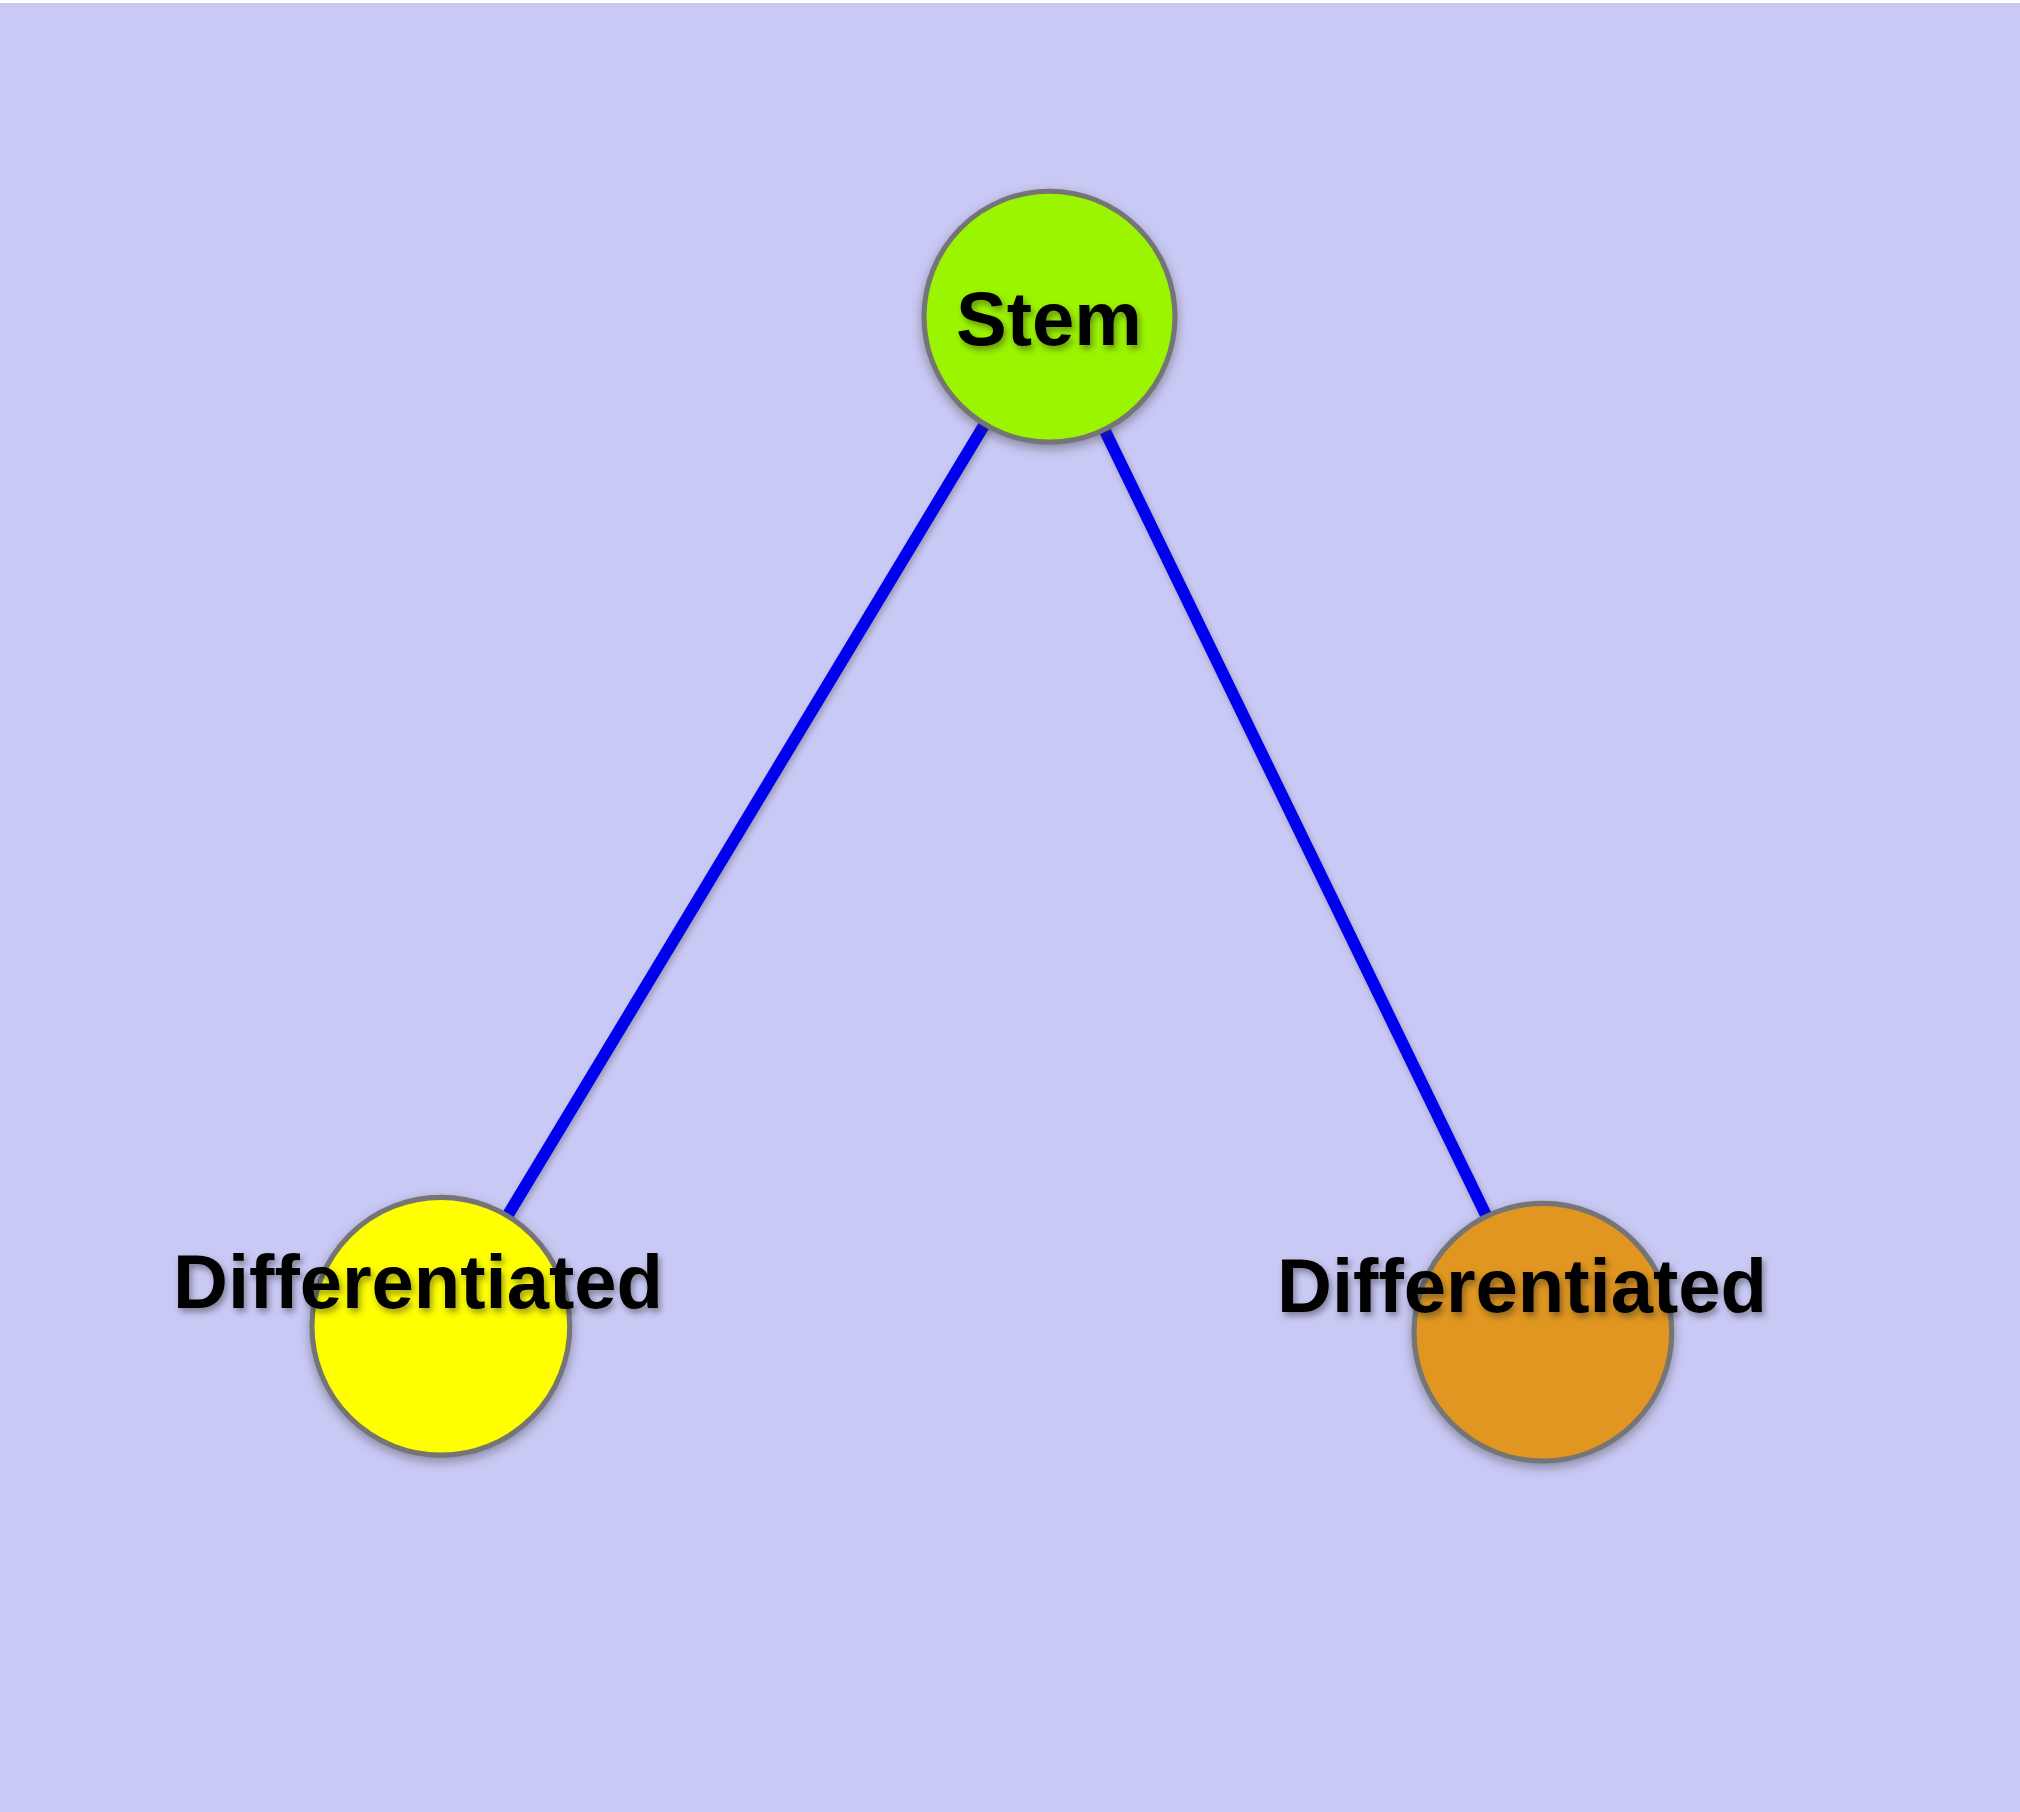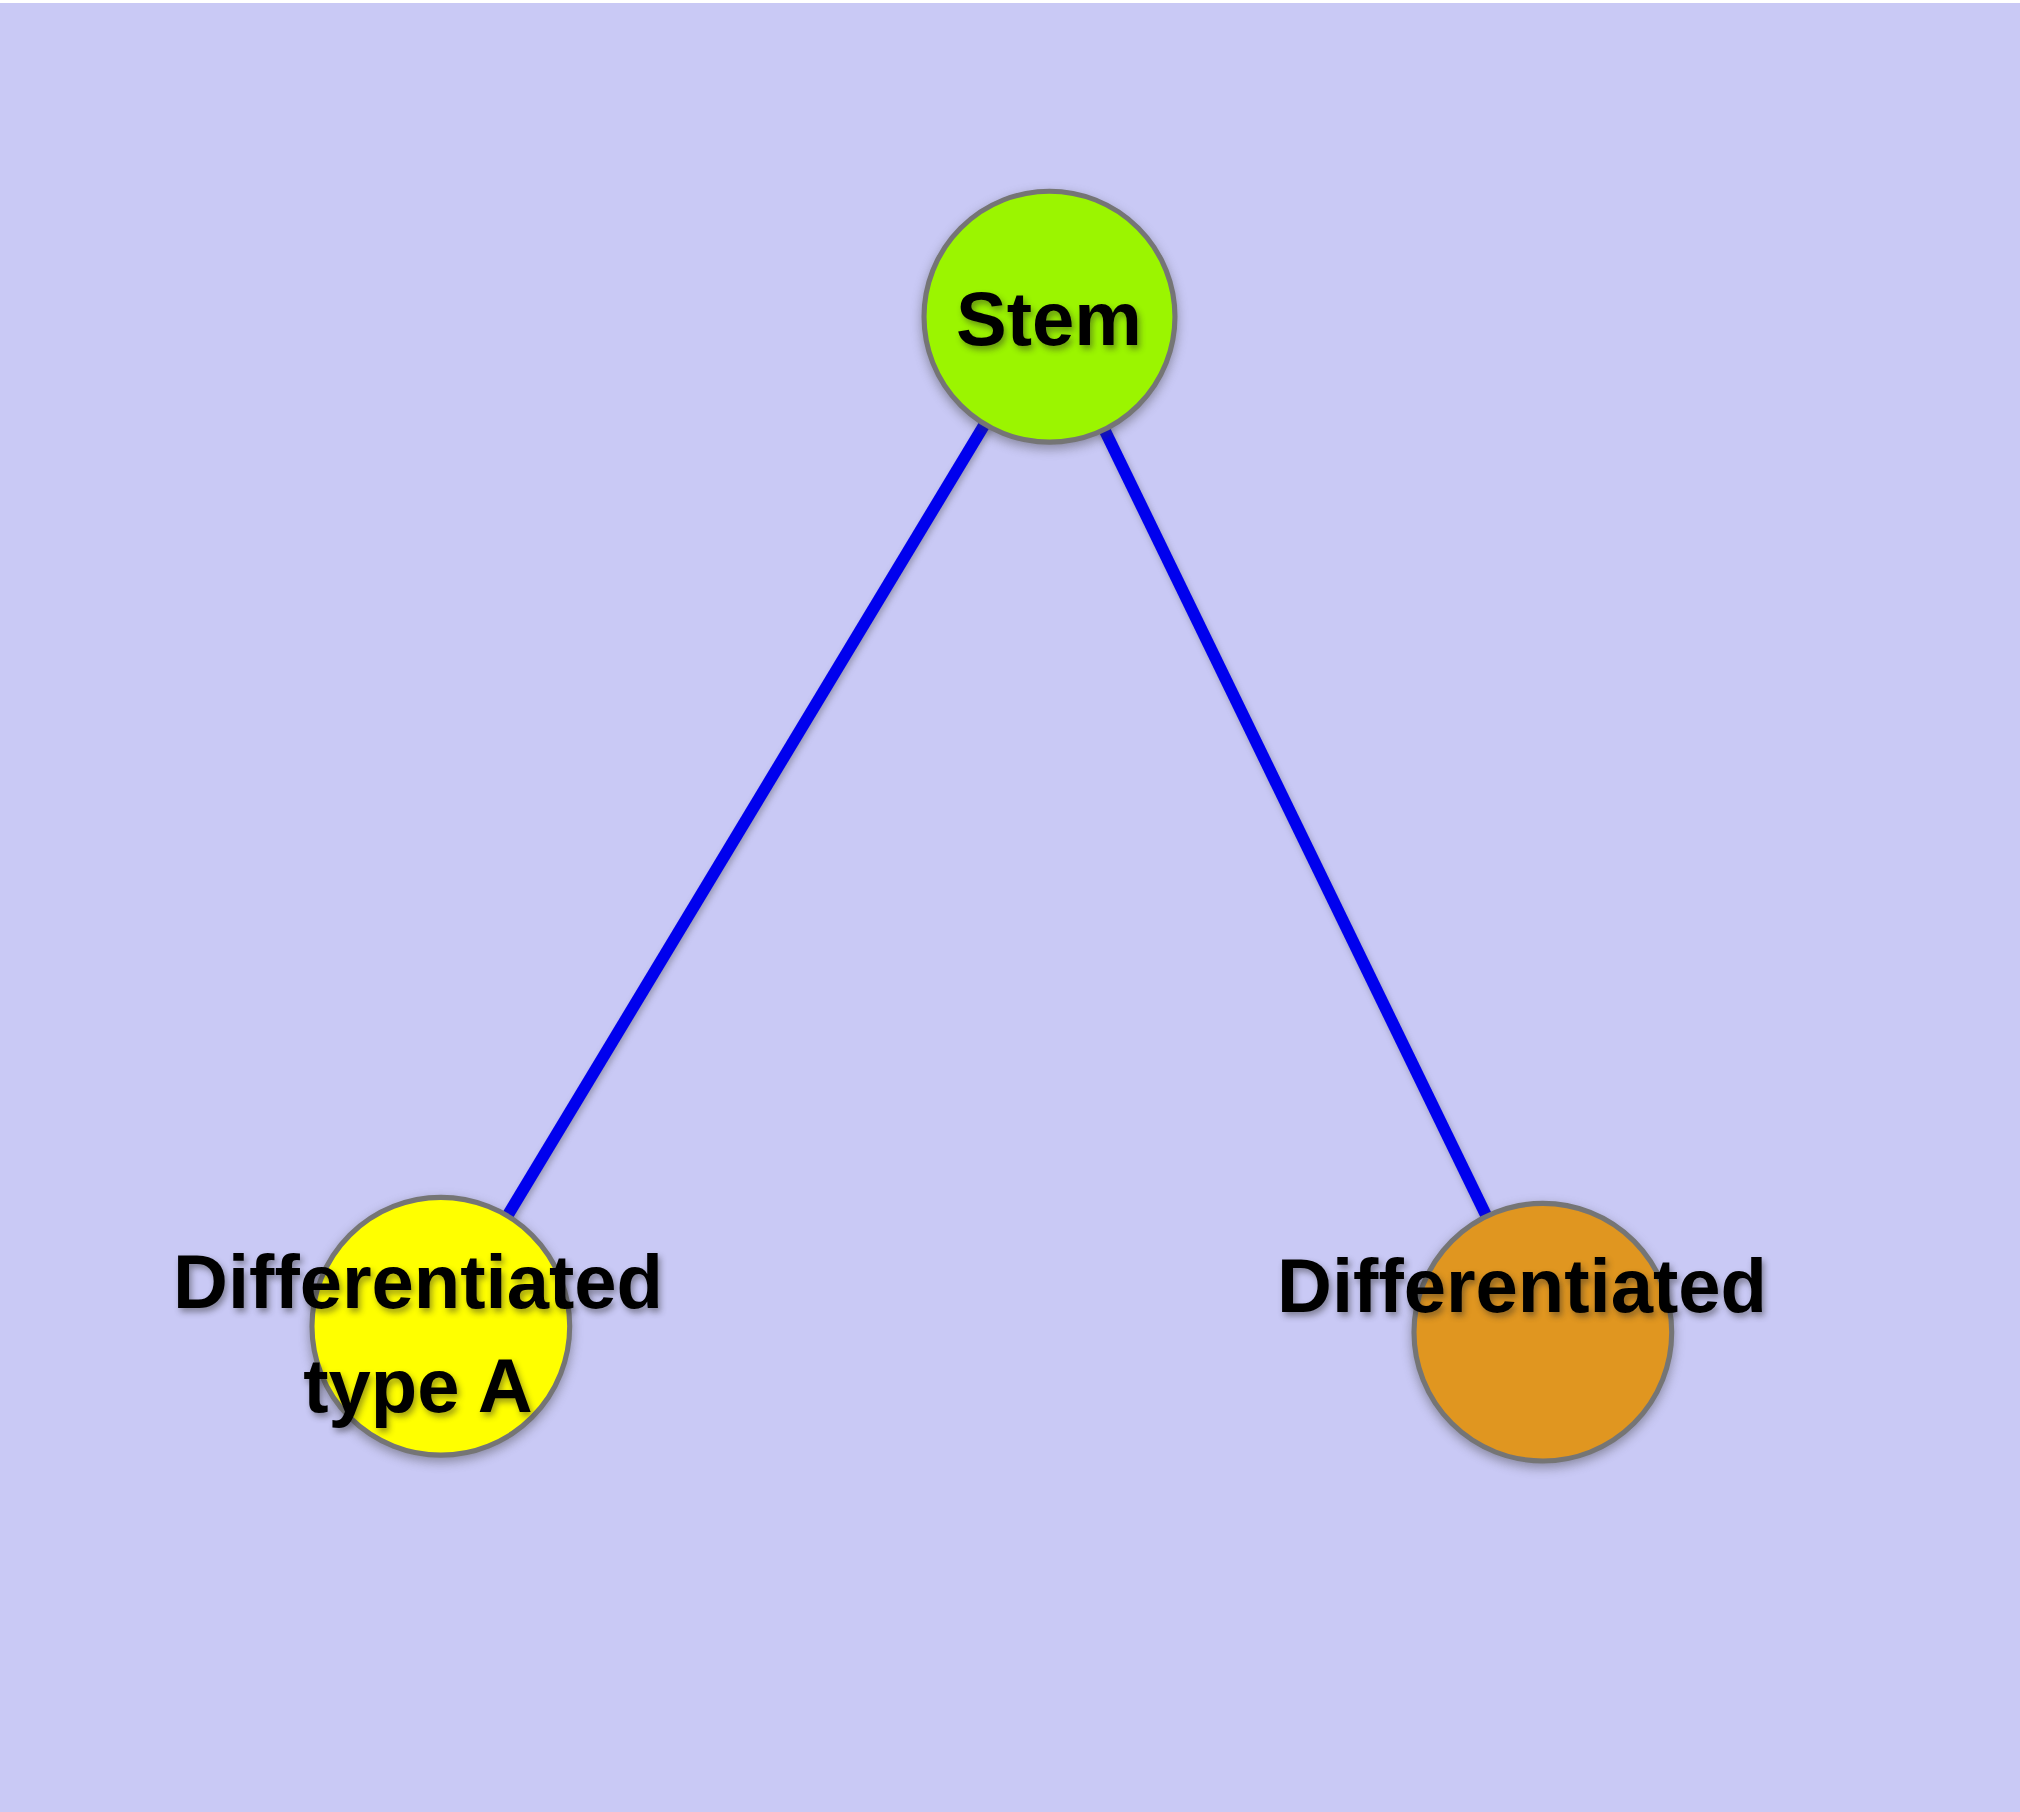--- a/index.html
+++ b/index.html
@@ -56,20 +56,19 @@
     <circle class="node-circle" cx="520" cy="1561" r="152" stroke-width="6" fill="#ffff00" stroke="#757575"></circle>
     <circle class="node-circle" cx="1820" cy="1568" r="152" stroke-width="6" fill="#e09620" stroke="#757575"></circle>
   </svg>
 
   <div class="node-label" style="left:1049px; top:264px;">
     <span>Stem</span>
   </div>
 
   <div class="node-label" style="left:418px; top:1227px;">
     <span>Differentiated</span>
-    <span>type A</span>
   </div>
 
   <div class="node-label" style="left:1522px; top:1231px;">
     <span>Differentiated</span>
   </div>
 </div>
 
 
 </body></html>

